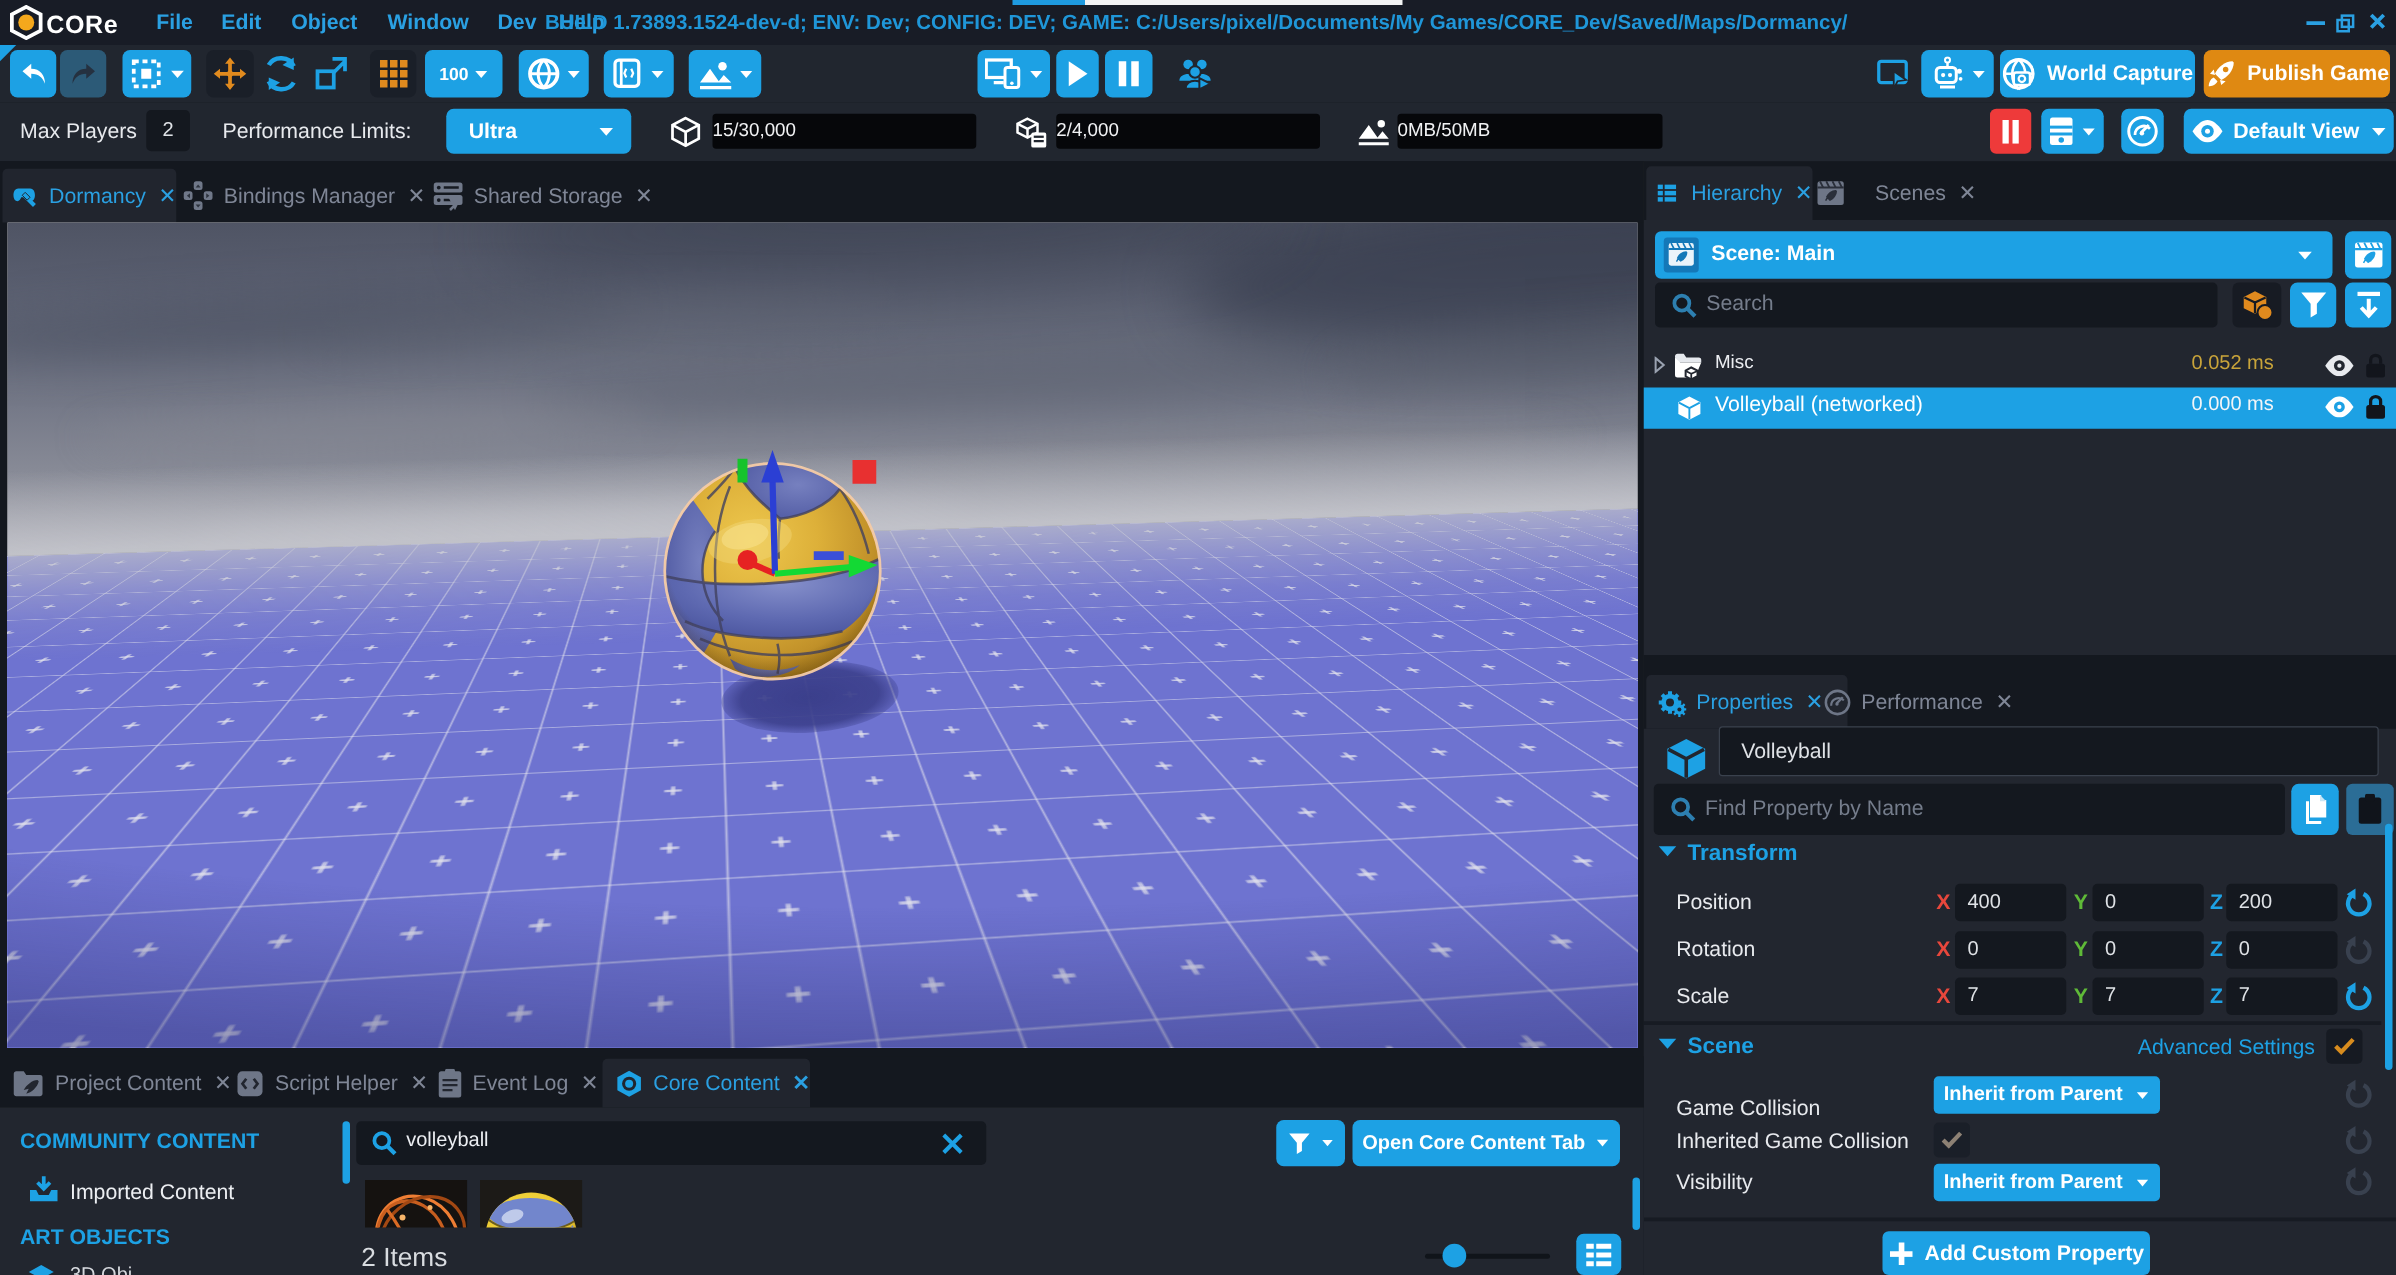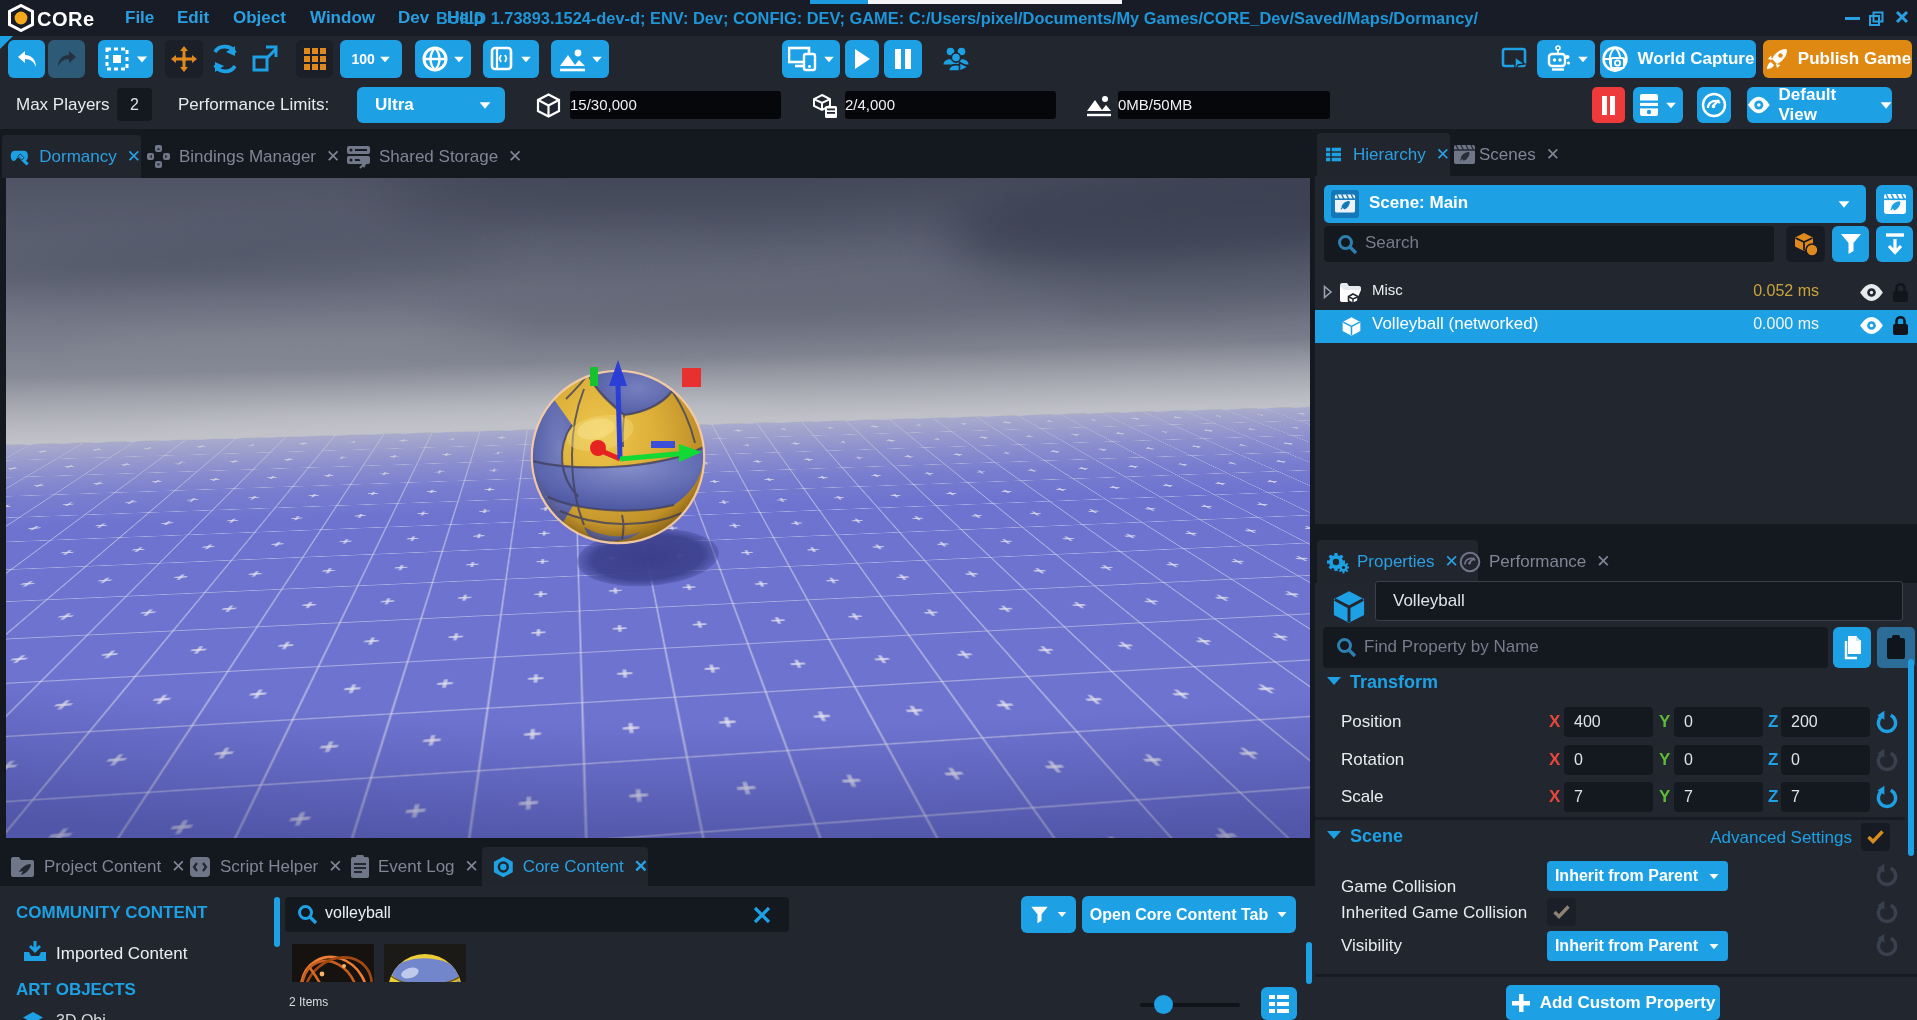--- a/index.html
+++ b/index.html
@@ -277,21 +277,21 @@
       <span class="caret" style="margin-left:6px;transform:scale(.8)"></span>
     </div>
     <div class="bluebtn" style="position:absolute;left:1697px;top:5px;width:34px;height:36px">
       <svg width="26" height="26" viewBox="0 0 26 26">
           <circle cx="13" cy="13" r="11" fill="none" stroke="#fff" stroke-width="2.4"></circle>
           <path d="M7 16 A 7 7 0 0 1 19 11" fill="none" stroke="#fff" stroke-width="2.2"></path>
           <path d="M12 14 L18 8" stroke="#fff" stroke-width="2.4"></path>
           <circle cx="12.5" cy="14.5" r="1.8" fill="#fff"></circle>
         </svg>
     </div>
-    <div class="bluebtn" style="position:absolute;left:1747px;top:5px;width:145px;height:36px;font-size:17px">
+    <div class="bluebtn" style="position:absolute;left:1747px;top:5px;width:168px;height:36px;font-size:17px">
       <svg width="26" height="18" viewBox="0 0 26 18" style="margin-right:8px">
           <path d="M1 9 C5 3 9 0 13 0 C17 0 21 3 25 9 C21 15 17 18 13 18 C9 18 5 15 1 9 Z" fill="#fff"></path>
           <circle cx="13" cy="9" r="5" fill="#1da1e4"></circle>
           <circle cx="13" cy="9" r="2" fill="#fff"></circle>
         </svg>
       Default View
       <span class="caret" style="margin-left:10px;transform:scale(.9)"></span>
     </div>
   </div>
 
@@ -459,21 +459,21 @@
       <span style="margin-left:12px">Hierarchy</span>
         <span class="x">✕</span>
     </div>
     <div class="tab" style="left:138px;top:4px;height:43px">
       <svg width="23" height="21" viewBox="0 0 23 21">
           <rect x="1" y="1" width="21" height="19" rx="2" fill="#6e7687"></rect>
           <path d="M1 6 L22 6" stroke="#2a2f3a" stroke-width="1.6"></path>
           <path d="M3 1 L5.5 6 M8 1 L10.5 6 M13 1 L15.5 6 M18 1 L20.5 6" stroke="#2a2f3a" stroke-width="1.4"></path>
           <path d="M15.5 8.5 C12.5 8.5 9.5 11 8.5 13.5 L11 16 C13.5 15 16 12 16 9 Z M9 14 L7.5 16.5 M11 16 L13.5 14.5" stroke="#2a2f3a" stroke-width="1.2" fill="#2a2f3a"></path>
         </svg>
-      <span style="margin-left:3px">Scenes</span>
+      <span style="margin-left:24px">Scenes</span>
         <span class="x">✕</span>
     </div>
 
     <div class="bluebtn" style="position:absolute;left:9px;top:56px;width:542px;height:38px;border-radius:5px">
       <div style="position:absolute;left:7px;top:5px;width:28px;height:28px;background:#1478b8;border-radius:3px"></div>
       <svg style="position:absolute;left:10px;top:8px" width="22" height="21" viewBox="0 0 23 21">
           <rect x="1" y="1" width="21" height="19" rx="2" fill="#eaf3fa"></rect>
           <path d="M1 6 L22 6" stroke="#1478b8" stroke-width="1.6"></path>
           <path d="M3 1 L5.5 6 M8 1 L10.5 6 M13 1 L15.5 6 M18 1 L20.5 6" stroke="#1478b8" stroke-width="1.4"></path>
           <path d="M15.5 8.5 C12.5 8.5 9.5 11 8.5 13.5 L11 16 C13.5 15 16 12 16 9 Z M9 14 L7.5 16.5 M11 16 L13.5 14.5" stroke="#1478b8" stroke-width="1.2" fill="#1478b8"></path>
@@ -812,21 +812,21 @@
           <path d="M4 47 C16 56 34 60 48 56 L54 84 C36 88 16 80 6 64 Z" fill="#8396d6"></path>
           <path d="M74 36 C79 46 80 58 74 70 L60 56 Z" fill="#6f83c9"></path>
           <g fill="none" stroke="#6b5d20" stroke-width="1.6">
               <path d="M6 31 C20 44 60 44 77 32"></path>
               <path d="M4 48 C18 58 40 61 56 54"></path>
             </g>
           <ellipse cx="26" cy="29" rx="9" ry="5" fill="#cdd6ef" opacity="0.85" transform="rotate(-18 26 29)"></ellipse>
         </g>
       </svg>
     </div>
-    <div style="position:absolute;left:289px;top:109px;color:#d9dce0;font-size:12px">2 Items</div>
+    <div style="position:absolute;left:289px;top:109px;color:#d9dce0;font-size:21px">2 Items</div>
     <div style="position:absolute;left:1140px;top:117px;width:100px;height:4px;background:#10141a;border-radius:2px"></div>
     <div style="position:absolute;left:1154px;top:109px;width:19px;height:19px;background:#1da1e4;border-radius:50%"></div>
     <div class="bluebtn" style="position:absolute;left:1261px;top:101px;width:36px;height:33px">
       <svg width="22" height="20" viewBox="0 0 22 20">
           <g fill="#fff">
             <rect x="1" y="1" width="6" height="4"></rect>
             <rect x="9" y="1" width="12" height="4"></rect>
             <rect x="1" y="8" width="6" height="4"></rect>
             <rect x="9" y="8" width="12" height="4"></rect>
             <rect x="1" y="15" width="6" height="4"></rect>

